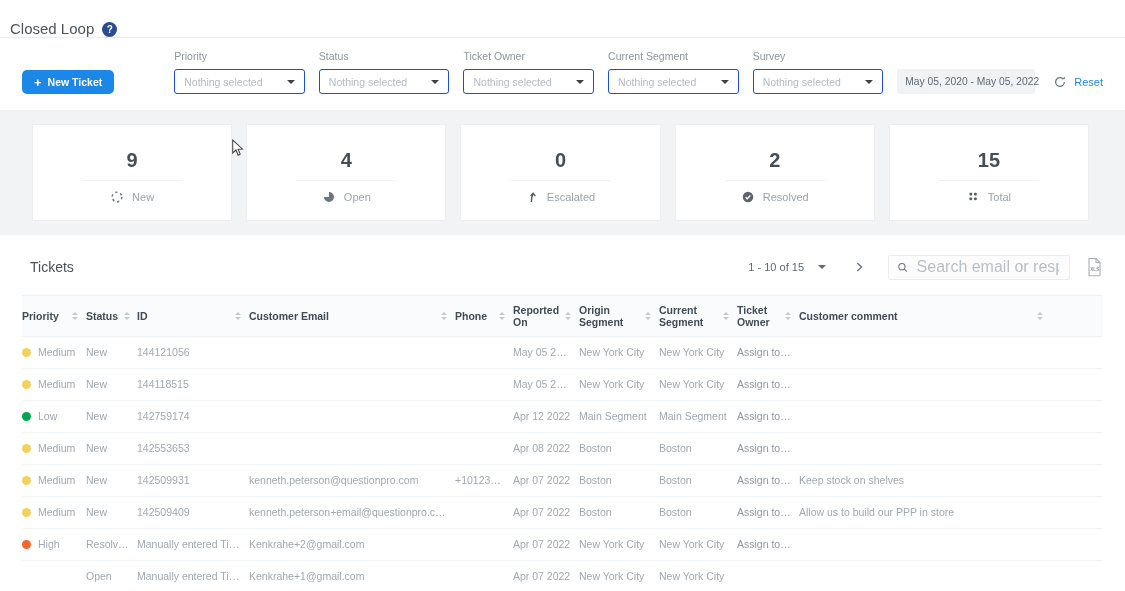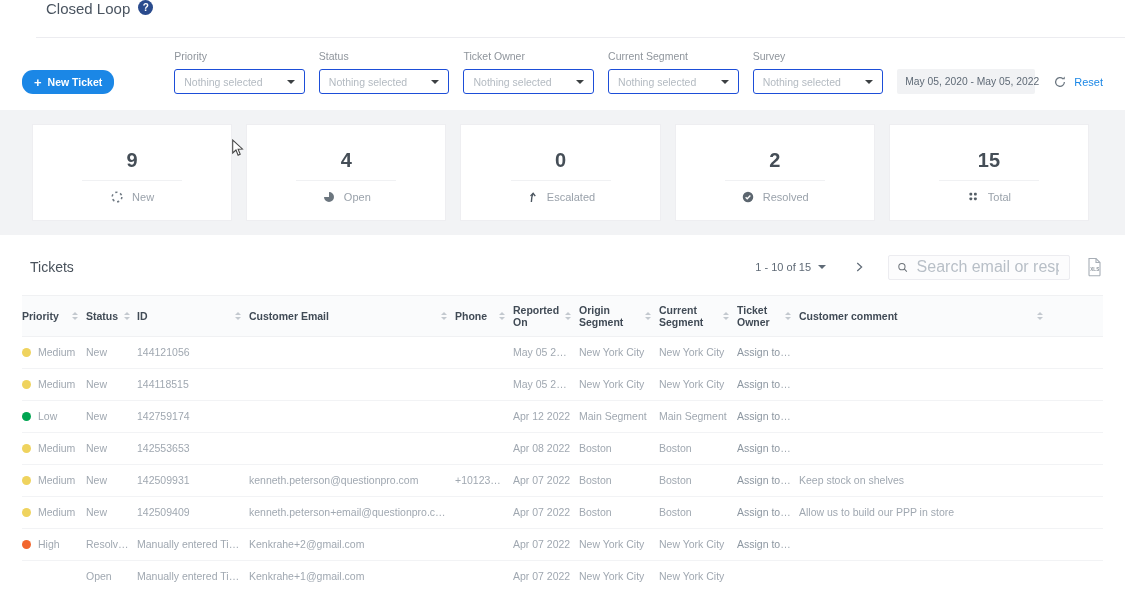--- a/index.html
+++ b/index.html
@@ -1,26 +1,26 @@
 <!DOCTYPE html>
 <html><head>
 <meta charset="utf-8">
 <style>
   * { box-sizing: border-box; }
   html, body { margin: 0; padding: 0; width: 1125px; height: 591px; overflow: hidden; }
   body { background: #ffffff; font-family: "Liberation Sans", sans-serif; color: #444; position: relative; }
 
   
-  .page-header { height: 38px; display: flex; align-items: flex-start; padding: 0 10px; border-bottom: 1px solid #ececf0; background: #fff; margin-left: 36px; }
+  .page-header { height: 38px; display: flex; align-items: flex-end; padding: 0 10px; border-bottom: 1px solid #ececf0; background: #fff; }
   .page-title { font-size: 15px; color: #4a5460; }
   .help-icon { width: 15px; height: 15px; border-radius: 50%; background: #2a4b8d; color: #fff; font-size: 10px; font-weight: bold; display: flex; align-items: center; justify-content: center; margin-left: 8px; cursor: pointer; }
 
   
   .toolbar { display: flex; align-items: flex-end; padding: 12px 22px 16px 22px; background: #fff; }
-  .btn-new-ticket { height: 24px; margin-right: 60px; padding: 0 12px; background: #1b87e6; color: #fff; border: none; border-radius: 11px; font-size: 10.5px; font-weight: bold; font-family: inherit; display: flex; align-items: center; gap: 6px; cursor: pointer; white-space: nowrap; }
+  .btn-new-ticket { height: 24px; margin-right: 60px; padding: 0 12px; background: #1b87e6; color: #fff; border: none; border-radius: 5px; font-size: 10.5px; font-weight: bold; font-family: inherit; display: flex; align-items: center; gap: 6px; cursor: pointer; white-space: nowrap; }
   .plus-icon::before { content: "+"; font-size: 13px; font-weight: bold; }
   .filter { display: flex; flex-direction: column; gap: 7px; width: 134px; margin-right: 14px; }
   .filter-label { font-size: 10.5px; color: #8f959c; }
   .select { height: 25px; background: #fff; border: 1px solid #1d4ed8; border-radius: 3px; display: flex; align-items: center; justify-content: space-between; padding: 0 9px; cursor: pointer; }
   .select-value { font-size: 10.5px; color: #b3bac1; }
   .caret-down { width: 0; height: 0; border-left: 4px solid transparent; border-right: 4px solid transparent; border-top: 4px solid #3c4043; }
   .date-range { height: 25px; width: 138px; background: #f1f2f4; border-radius: 2px; display: flex; align-items: center; justify-content: space-between; padding: 0 8px; margin-right: 18px; cursor: pointer; }
   .date-range span { font-size: 10.3px; color: #5f6a76; white-space: nowrap; }
   .reset { height: 25px; display: flex; align-items: center; gap: 7px; cursor: pointer; }
   .reset span { font-size: 11px; color: #1b87e6; }
@@ -31,21 +31,21 @@
   .stat-value { font-size: 20px; font-weight: bold; color: #454e57; }
   .stat-divider { width: 100px; border-bottom: 1px solid #f0f1f3; margin: 8px 0 9px 0; }
   .stat-label-row { display: flex; align-items: center; gap: 8px; }
   .stat-label { font-size: 11px; color: #9aa2ab; }
 
   
   .tickets-section { padding: 0 22px; background: #fff; }
   .tickets-header { display: flex; align-items: center; padding: 16px 0 12px 0; }
   .tickets-title { font-size: 14px; color: #49525c; font-weight: normal; margin: 8px; text-align: center; }
   .tickets-tools { margin-left: auto; display: flex; align-items: center; }
-  .pagination { display: flex; align-items: center; gap: 7px; font-size: 11px; color: #5f6a76; cursor: pointer; }
+  .pagination { display: flex; align-items: center; gap: 14px; font-size: 11px; color: #5f6a76; cursor: pointer; }
   .pager-caret { width: 0; height: 0; border-left: 4px solid transparent; border-right: 4px solid transparent; border-top: 4px solid #5f6a76; }
   .next-btn { margin: 0 22px 0 26px; background: none; border: none; padding: 0; cursor: pointer; display: flex; align-items: center; }
   .search-box { width: 182px; height: 25px; background: #fcfcfd; border: 1px solid #ececf0; border-radius: 2px; display: flex; align-items: center; gap: 6px; padding: 0 8px; }
   .search-box input { border: none; outline: none; background: transparent; font-size: 16px; color: #6b7379; width: 100%; font-family: inherit; }
   .search-box input::placeholder { color: #b8bfc7; }
   .xls-btn { margin-left: 16px; background: none; border: none; padding: 0; cursor: pointer; display: flex; }
 
   
   table { width: 100%; border-collapse: collapse; table-layout: fixed; }
   thead th { background: #fafbfc; border-top: 1px solid #f0f1f3; border-bottom: 1px solid #f0f1f3; padding: 8px 8px 8px 0; font-size: 10.5px; font-weight: bold; color: #414b56; text-align: left; }

